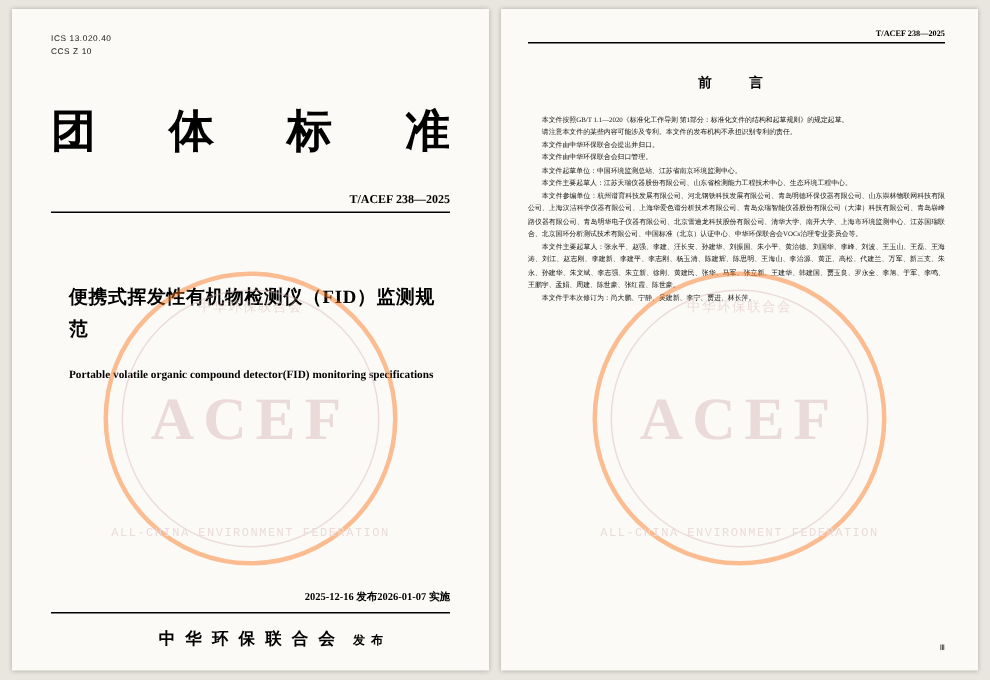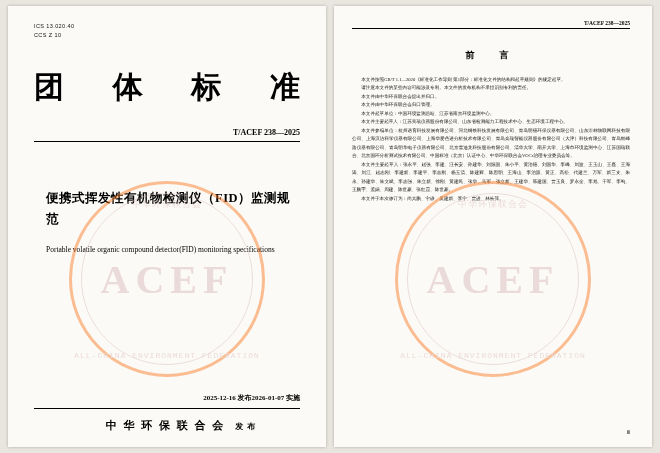--- a/index.html
+++ b/index.html
@@ -130,21 +130,21 @@
   .cn-title {
     font-size: 12.5px;
     font-weight: bold;
     line-height: 1.7;
     color: #000;
     letter-spacing: 0.5px;
   }
   .en-title {
     margin-top: 14px;
     font-size: 7.5px;
-    font-weight: normal;
+    font-weight: bold;
     line-height: 1.6;
     color: #000;
   }
   .dates {
     position: absolute;
     left: 26px;
     right: 26px;
     bottom: 44px;
     display: flex;
     justify-content: flex-end;

